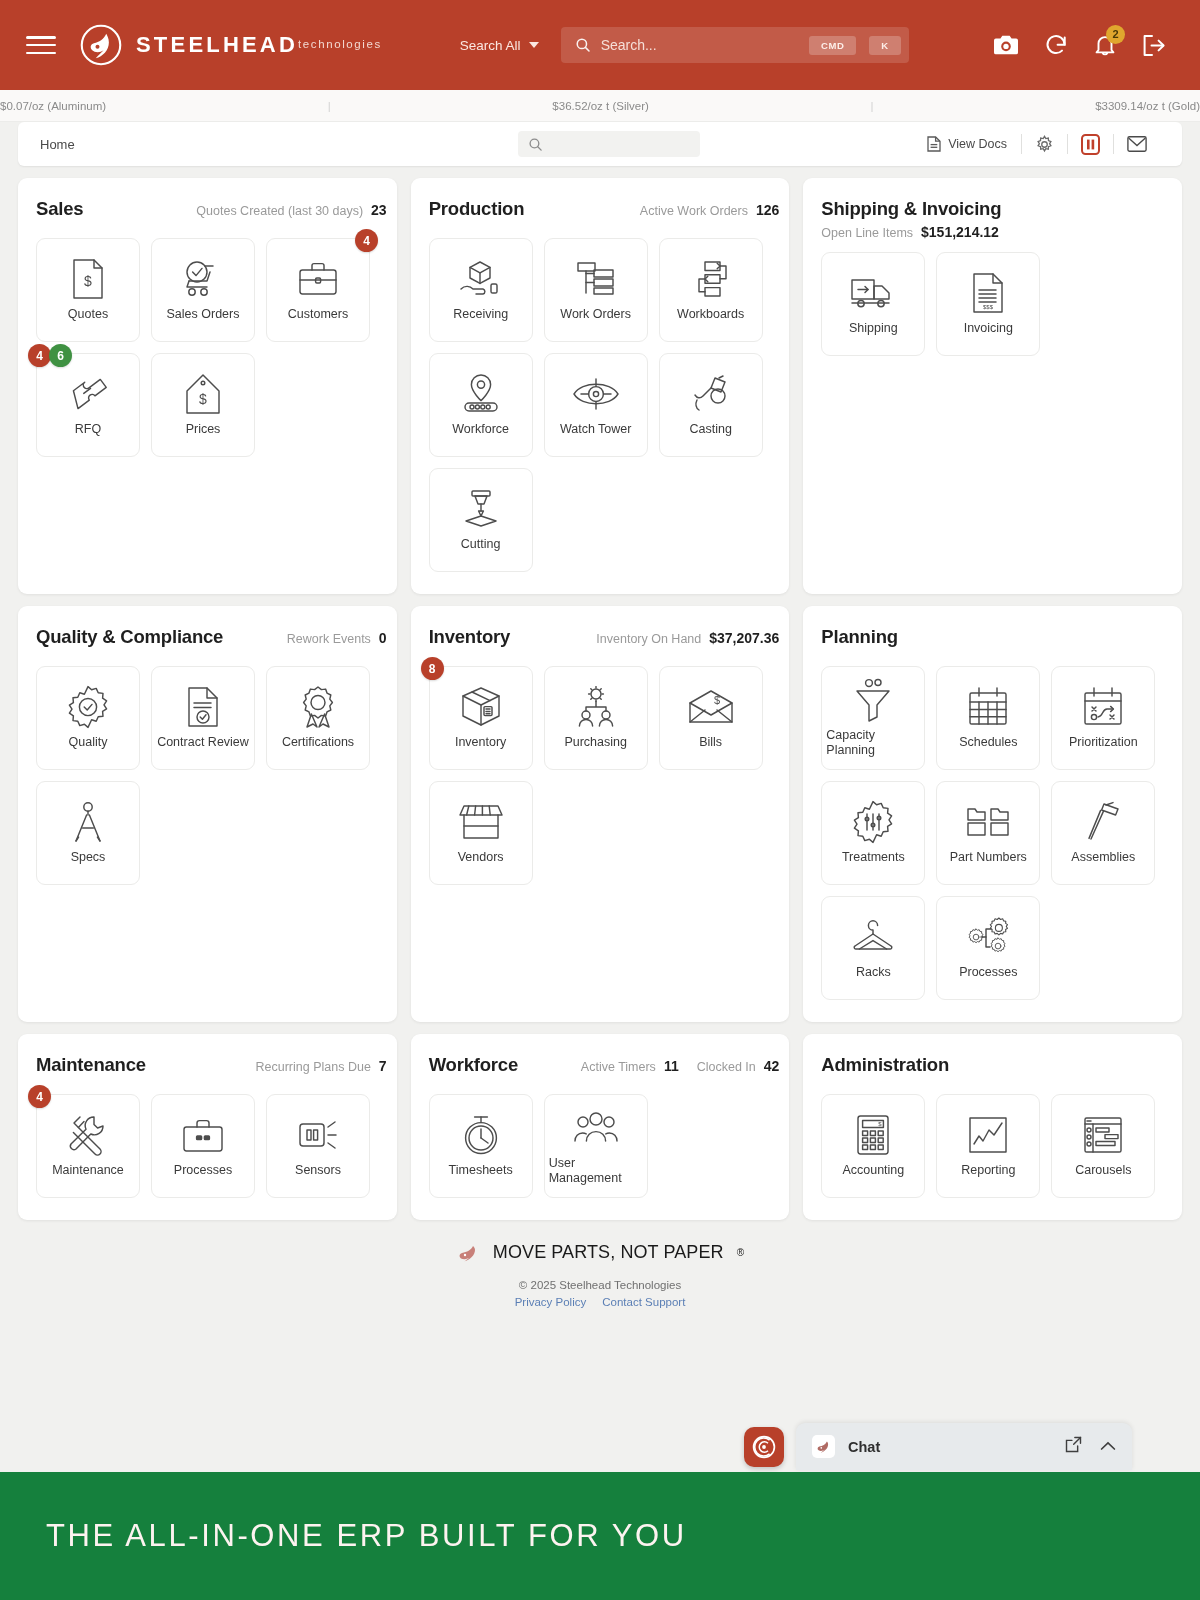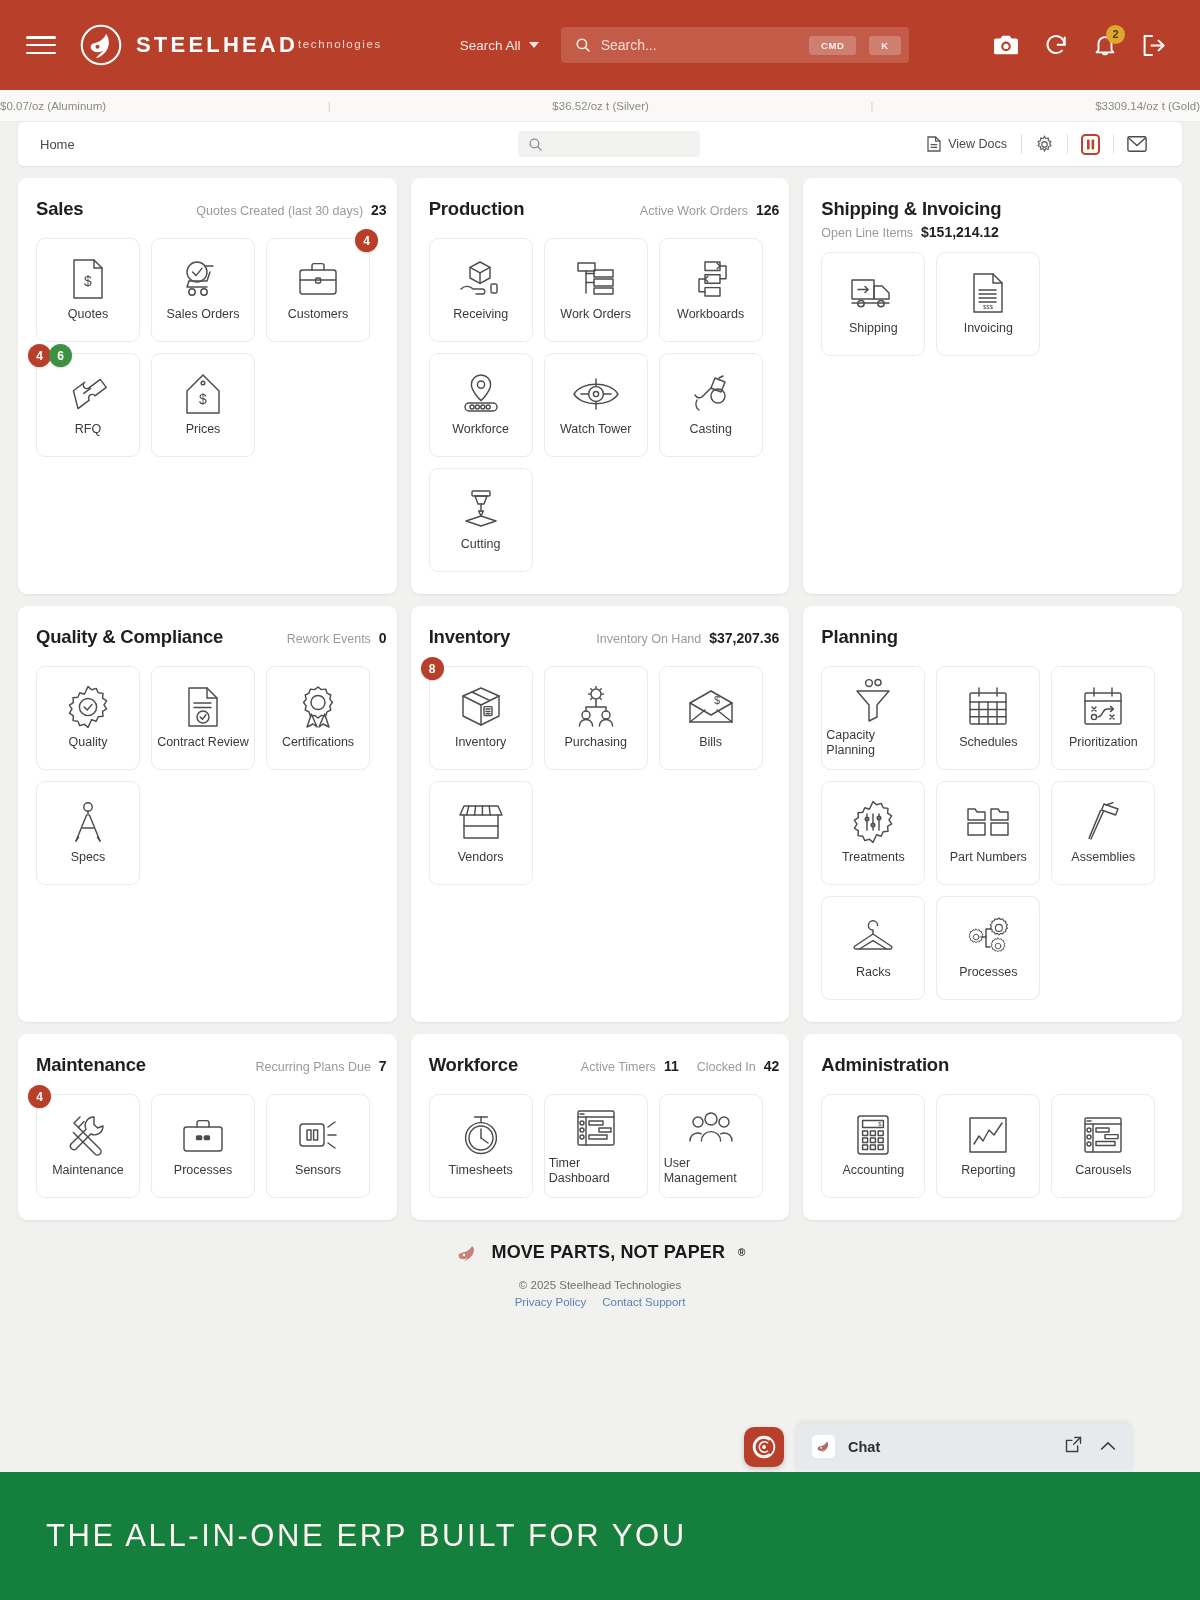--- a/index.html
+++ b/index.html
@@ -158,21 +158,21 @@
   .row1 .panel { min-height: 395px; }
   .row2 .panel { min-height: 385px; }
   .row3 .panel { min-height: 172px; }
 
   
   .footer {
     margin-top: 22px; text-align: center;
   }
   .tagline {
     display: flex; align-items: center; justify-content: center; gap: 13px;
-    font-size: 18px; font-weight: 700; letter-spacing: .1px; color: #1a1a1a;
+    font-size: 18px; font-weight: 400; letter-spacing: .1px; color: #1a1a1a;
   }
   .tagline sup { font-size: 10px; vertical-align: super; }
   .copyright { margin-top: 16px; font-size: 11.5px; color: #707070; }
   .flinks { margin-top: 5px; font-size: 11.5px; display: flex; gap: 16px; justify-content: center;}
   .flinks a { color: #5b7fb5; text-decoration: none; cursor: pointer; }
 
   
   .chat-dock {
     position: absolute; right: 68px; bottom: 130px;
     display: flex; align-items: center; gap: 12px;
@@ -863,37 +863,20 @@
               <path d="M21 25 V16"></path>
               <path d="M21 25 L28 30"></path>
               <path d="M21 9.6 V4"></path>
               <path d="M14.6 4 h12.8"></path>
             </svg>
           </div>
           <div class="tile-label">Timesheets</div>
         </div>
         <div class="tile">
           <div class="tile-ico">
-            <svg width="44" height="40" viewBox="0 0 44 40" fill="none" stroke="#4d4d4d" stroke-width="1.45" stroke-linecap="round" stroke-linejoin="round">
-              <rect x="4" y="3" width="36" height="34" rx="1.6"></rect>
-              <line x1="4" y1="9" x2="40" y2="9"></line>
-              <line x1="12" y1="9" x2="12" y2="37"></line>
-              <circle cx="8" cy="15" r="2"></circle>
-              <circle cx="8" cy="22" r="2"></circle>
-              <circle cx="8" cy="29" r="2"></circle>
-              <rect x="15" y="13" width="14" height="4"></rect>
-              <rect x="25" y="20" width="12" height="4"></rect>
-              <rect x="15" y="27" width="18" height="4"></rect>
-              <line x1="6" y1="6" x2="10" y2="6"></line>
-            </svg>
-          </div>
-          <div class="tile-label">Timer Dashboard</div>
-        </div>
-        <div class="tile">
-          <div class="tile-ico">
             <svg width="46" height="36" viewBox="0 0 46 36" fill="none" stroke="#4d4d4d" stroke-width="1.45" stroke-linecap="round" stroke-linejoin="round">
               <circle cx="23" cy="9" r="6"></circle>
               <circle cx="10" cy="12" r="5"></circle>
               <circle cx="36" cy="12" r="5"></circle>
               <path d="M13.4 31 c0-5.4 4.2-9.4 9.6-9.4 s9.6 4 9.6 9.4"></path>
               <path d="M2 31 c0-4.6 3.2-8 7.6-8 c1.4 0 2.6 .3 3.6 .9"></path>
               <path d="M44 31 c0-4.6-3.2-8-7.6-8 c-1.4 0-2.6 .3-3.6 .9"></path>
             </svg>
           </div>
           <div class="tile-label">User Management</div>

